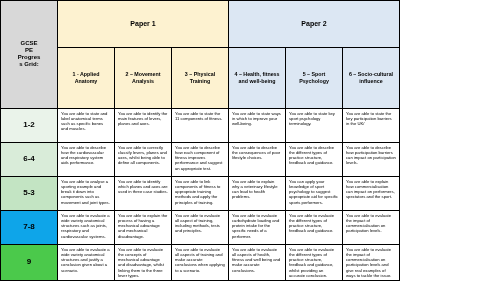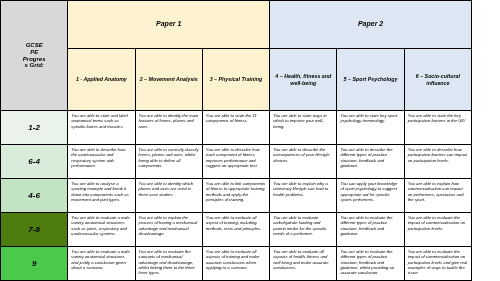--- a/index.html
+++ b/index.html
@@ -1,30 +1,30 @@
 <!DOCTYPE html>
 <html><head>
 <meta charset="utf-8">
 <style>
   html,body{margin:0;padding:0;}
   body{width:500px;height:281px;background:#ffffff;font-family:"Liberation Sans",sans-serif;}
-  table{border-collapse:collapse;width:472px;height:281px;table-layout:fixed;font-style:italic;}
+  table{border-collapse:collapse;width:400px;height:281px;table-layout:fixed;}
   td,th{border:1px solid #000000;padding:2px 3px;vertical-align:top;font-size:4.2px;line-height:1.25;}
   .corner{background:#d8d8d8;text-align:center;vertical-align:middle;font-weight:bold;font-size:6px;line-height:1.15;}
   .paperhdr{text-align:center;vertical-align:middle;font-weight:bold;font-size:7px;}
   .p1hdr{background:#fdf2d0;}
   .p2hdr{background:#dce7f3;}
   .colhdr{text-align:center;vertical-align:middle;font-weight:bold;font-size:5.3px;line-height:1.2;}
   .c1{background:#fdf2d0;}
   .c2{background:#dce7f3;}
   .gradecell{text-align:center;vertical-align:middle;font-weight:bold;font-size:8px;}
   .g12{background:#eaf3ea;}
   .g34{background:#d9ecd9;}
   .g56{background:#c3e4c3;}
-  .g78{background:#4d7c0f;}
+  .g78{background:#0ea5e9;}
   .g9{background:#4bc94b;}
   .cell{background:#ffffff;}
   .rowtall{height:34px;}
 </style>
 </head>
 <body>
 
 <table>
   <tbody>
       <tr>
@@ -60,21 +60,21 @@
     <td class="gradecell g34">6-4</td>
     <td class="cell">You are able to describe how the cardiovascular and respiratory system aids performance.</td>
     <td class="cell">You are able to correctly classify levers, planes and axes, whilst being able to define all components.</td>
     <td class="cell">You are able to describe how each component of fitness improves performance and suggest an appropriate test.</td>
     <td class="cell">You are able to describe the consequences of poor lifestyle choices.</td>
     <td class="cell">You are able to describe the different types of practice structure, feedback and guidance.</td>
     <td class="cell">You are able to describe how participation barriers can impact on participation levels.</td>
   </tr>
 
   <tr class="rowtall">
-    <td class="gradecell g56">4-6</td>
+    <td class="gradecell g56">5-3</td>
     <td class="cell">You are able to analyse a sporting example and break it down into components such as movement and joint types.</td>
     <td class="cell">You are able to identify which planes and axes are used in three case studies.</td>
     <td class="cell">You are able to link components of fitness to appropriate training methods and apply the principles of training.</td>
     <td class="cell">You are able to explain why a veterinary lifestyle can lead to health problems.</td>
     <td class="cell">You can apply your knowledge of sport psychology to suggest appropriate aid for specific sports performers.</td>
     <td class="cell">You are able to explain how commercialisation can impact on performers, spectators and the sport.</td>
   </tr>
 
   <tr class="rowtall">
     <td class="gradecell g78">7-8</td>

